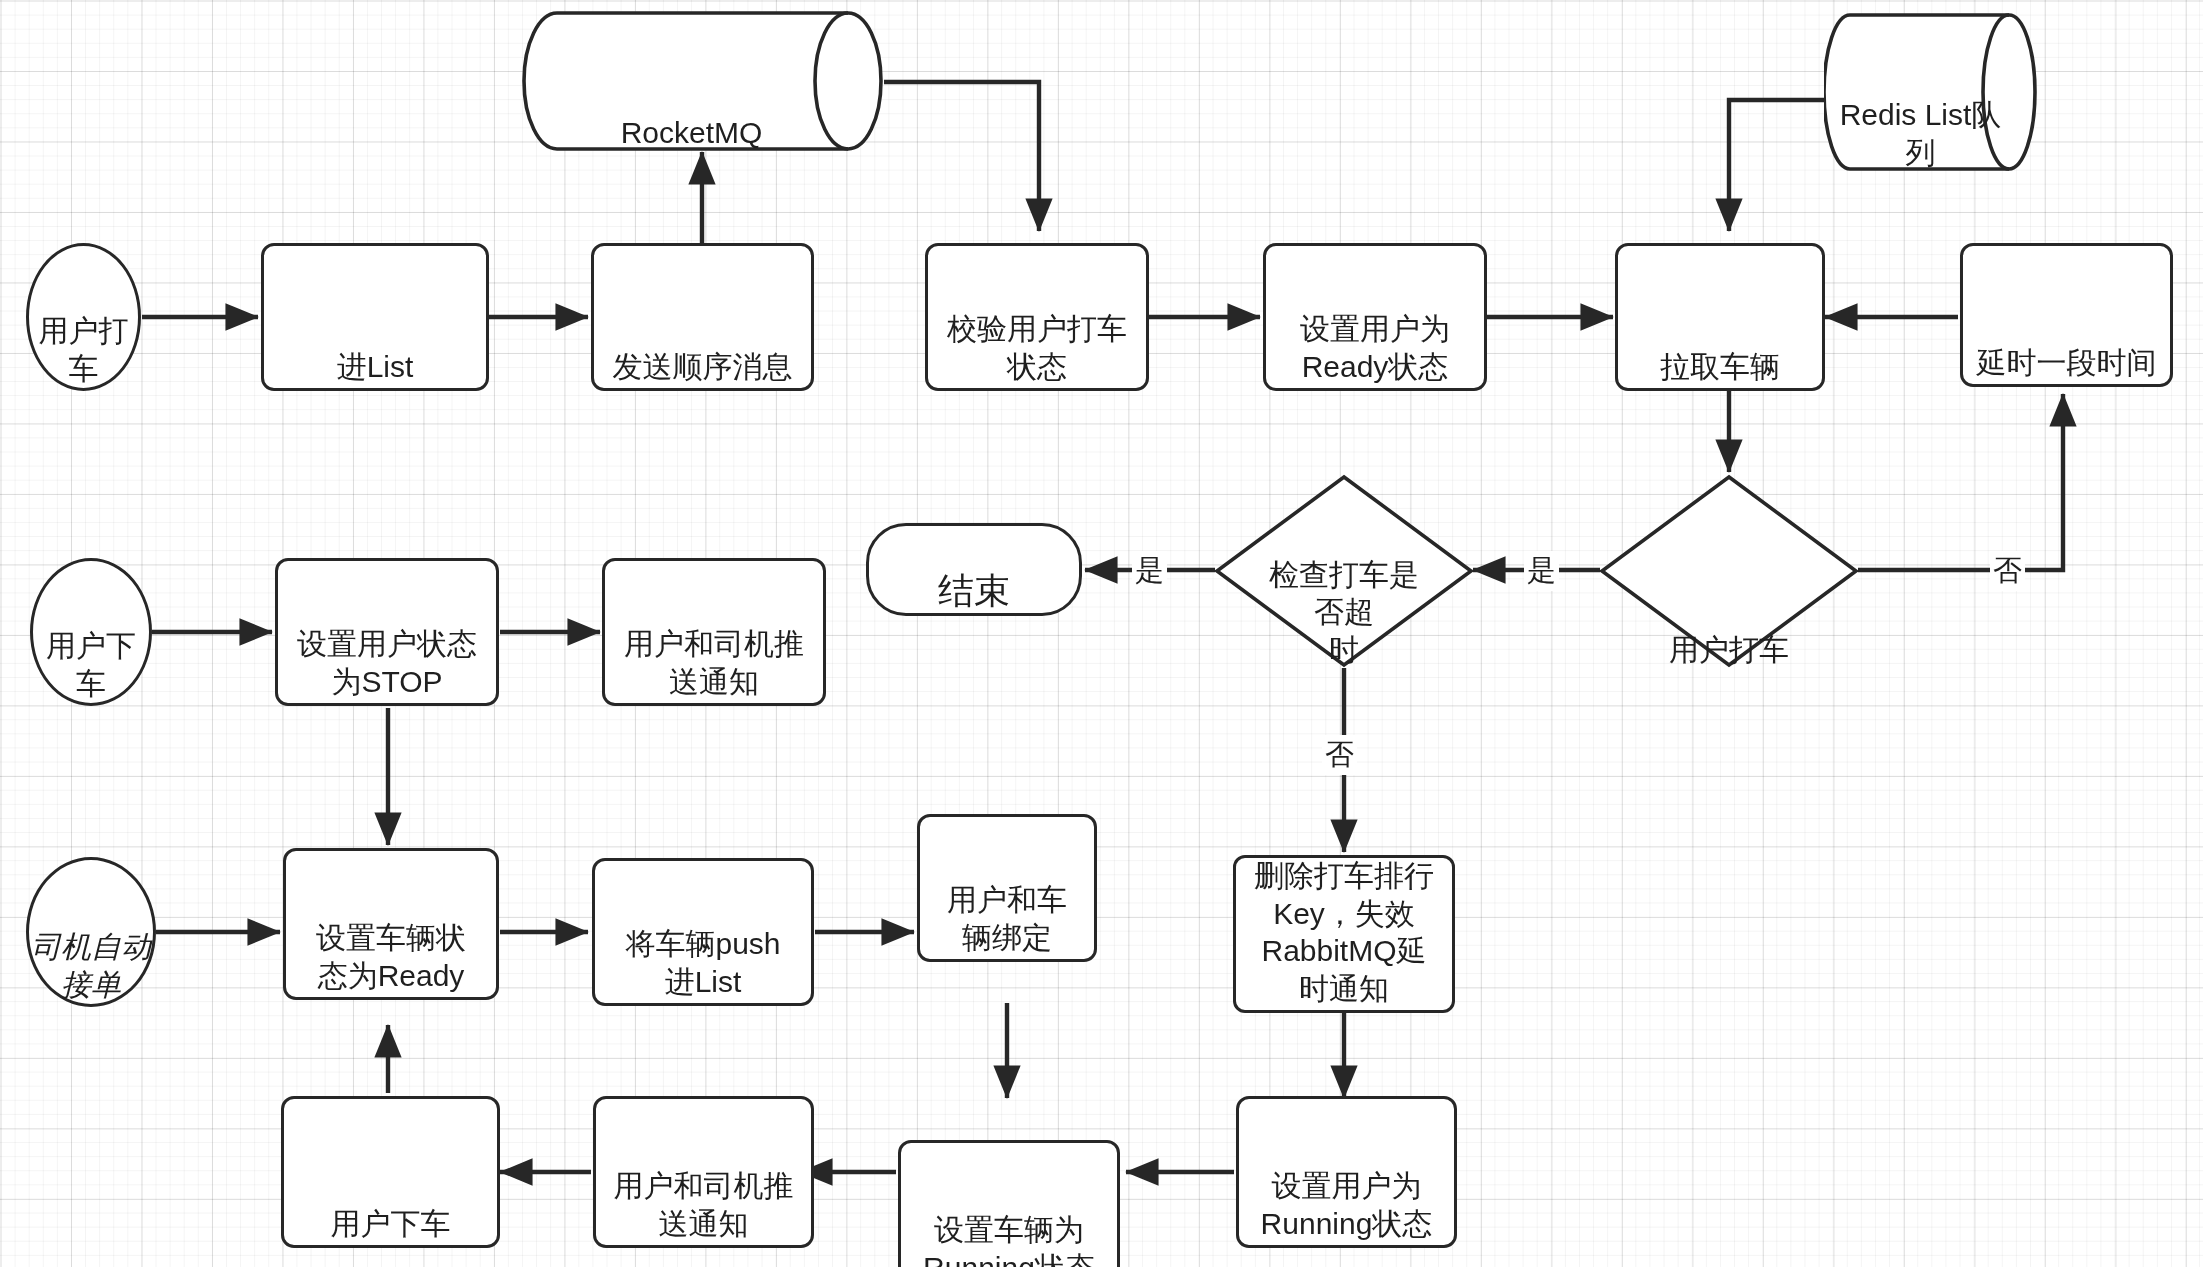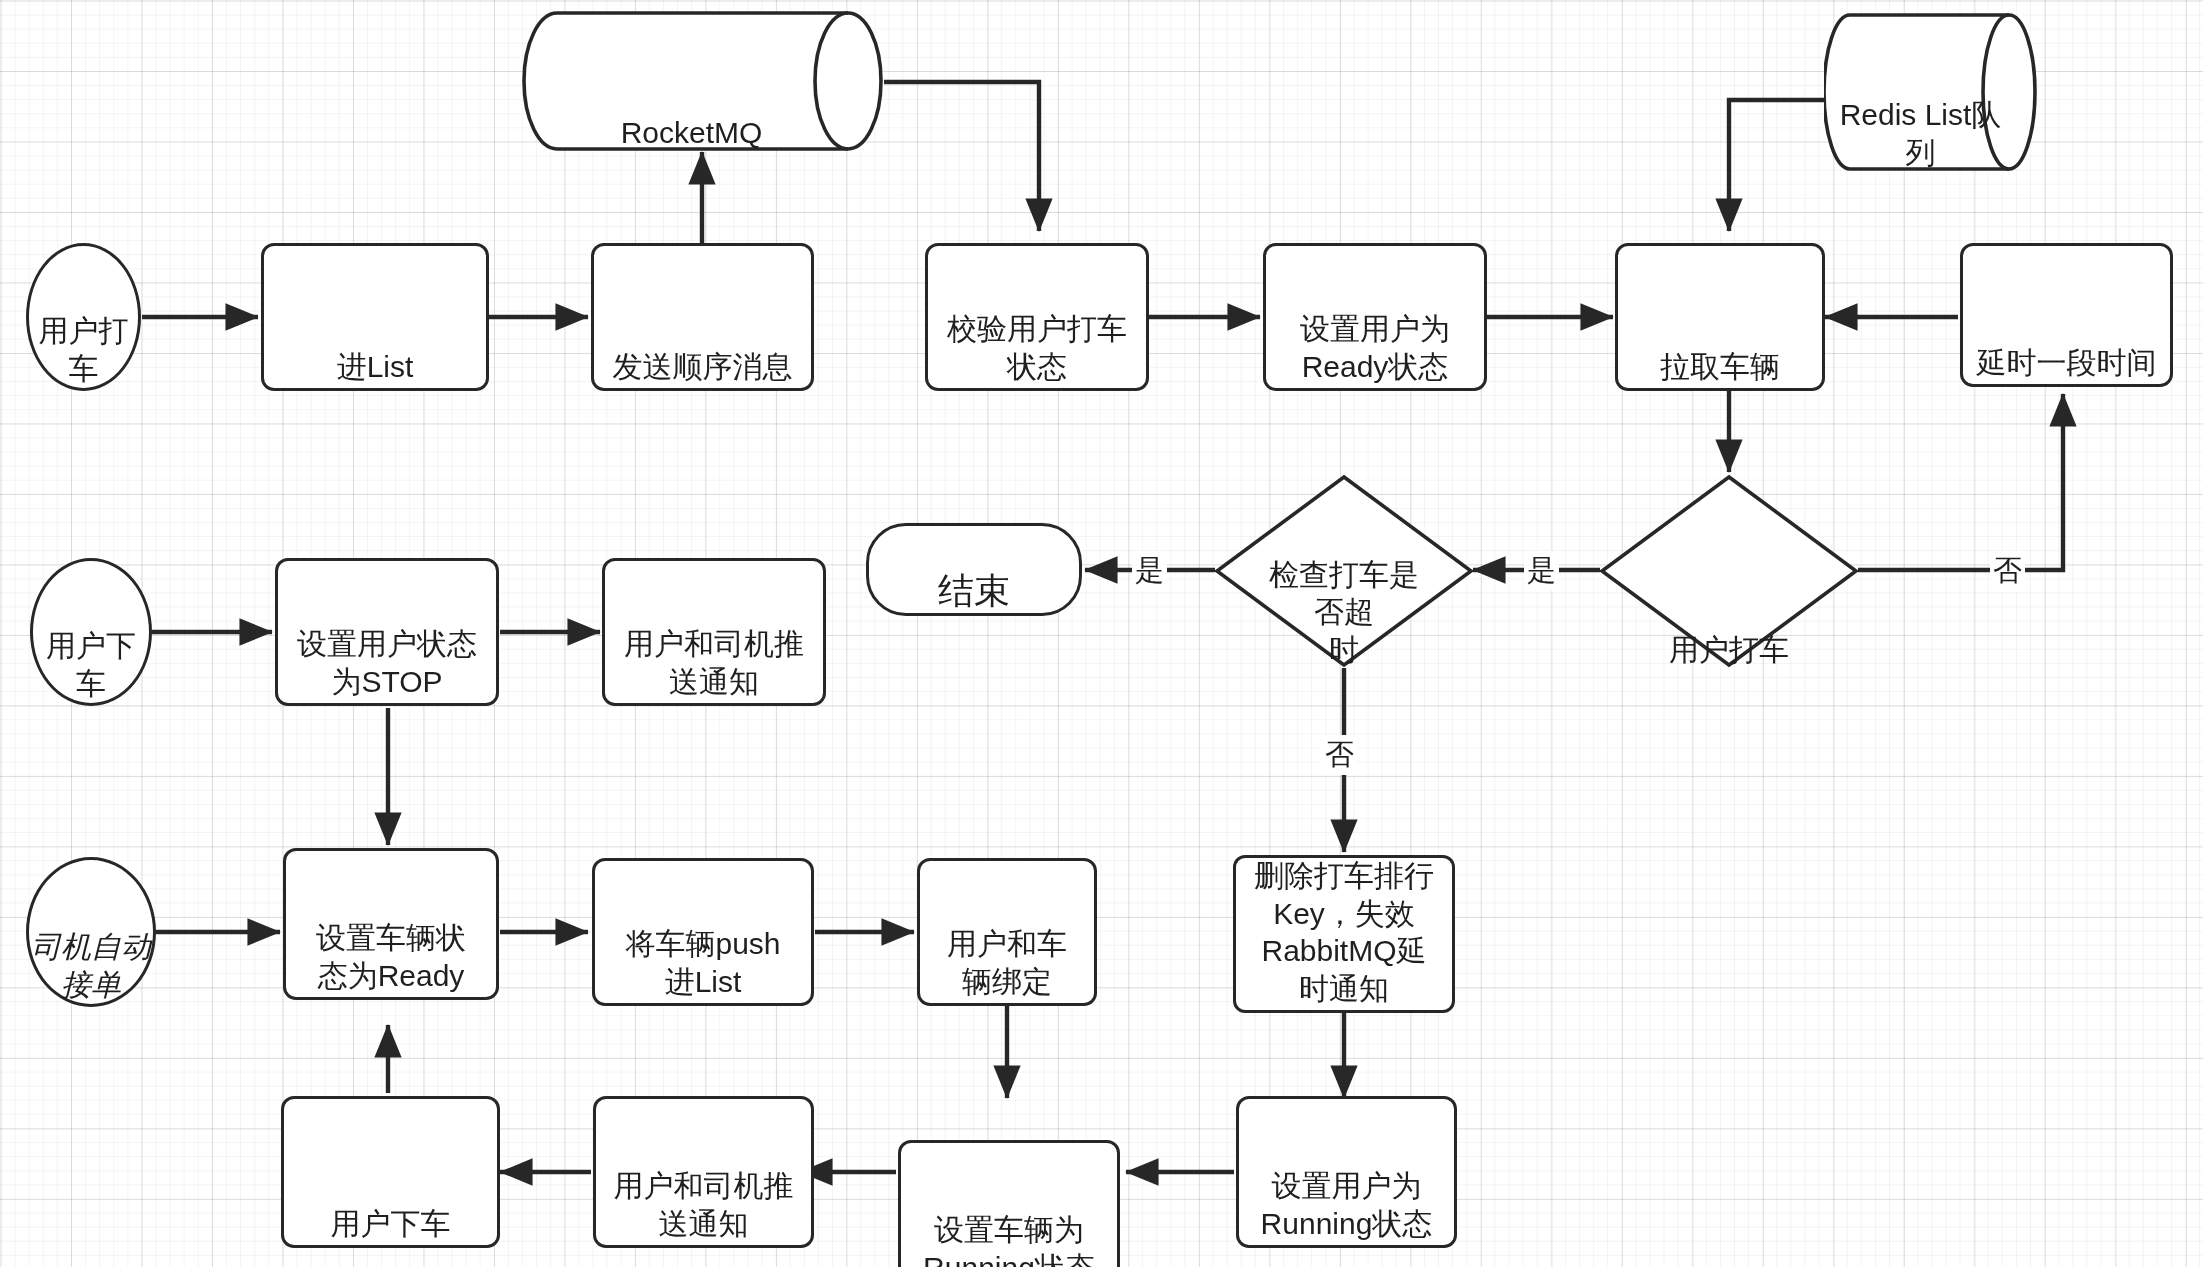--- a/index.html
+++ b/index.html
@@ -262,21 +262,21 @@
   <div class="node proc" style="left:283px; top:848px; width:216px; height:152px;">
     <span>设置车辆状
 态为Ready</span>
   </div>
 
   <div class="node proc" style="left:592px; top:858px; width:222px; height:148px;">
     <span>将车辆push
 进List</span>
   </div>
 
-  <div class="node proc" style="left:917px; top:858px; width:180px; height:148px;">
+  <div class="node proc" style="left:917px; top:814px; width:180px; height:148px;">
     <span>用户和车
 辆绑定</span>
   </div>
 
   <div class="node proc" style="left:1233px; top:855px; width:222px; height:158px;border-radius:12px;">
     <span>删除打车排行
 Key，失效
 RabbitMQ延
 时通知</span>
   </div>

